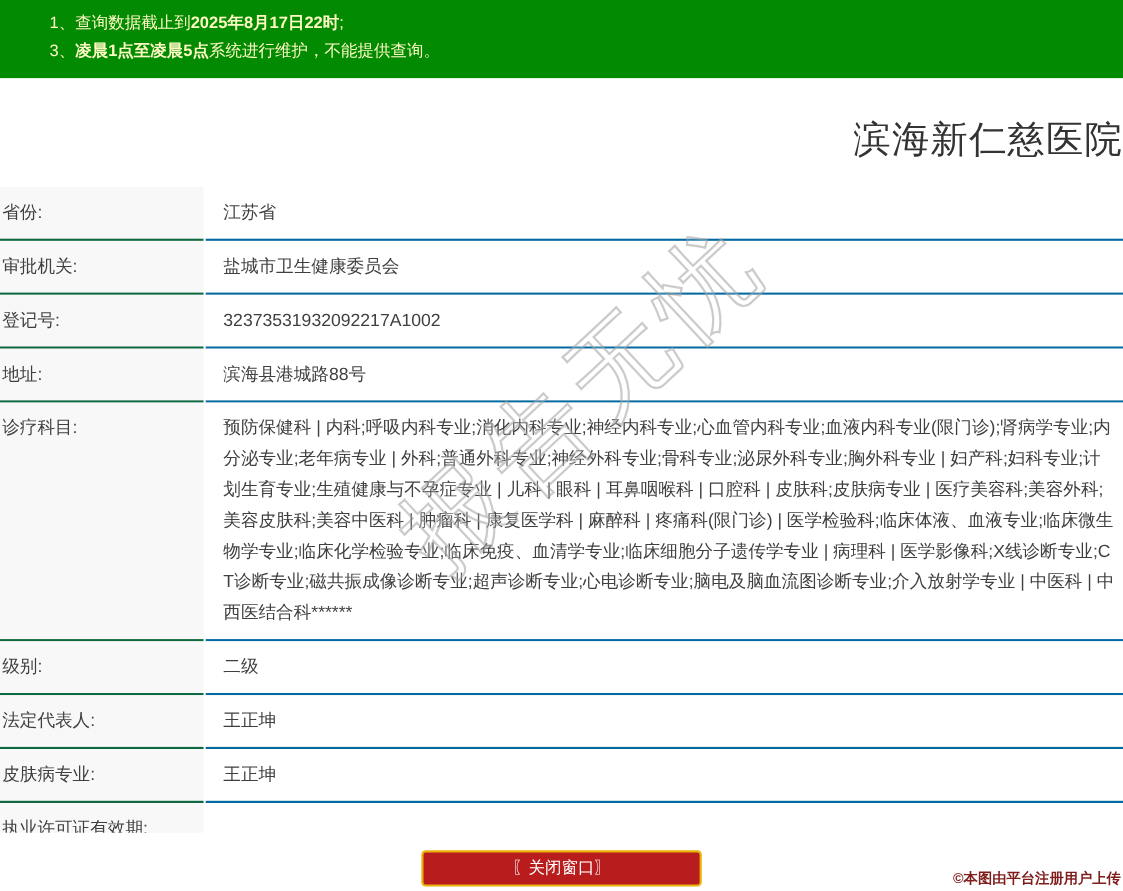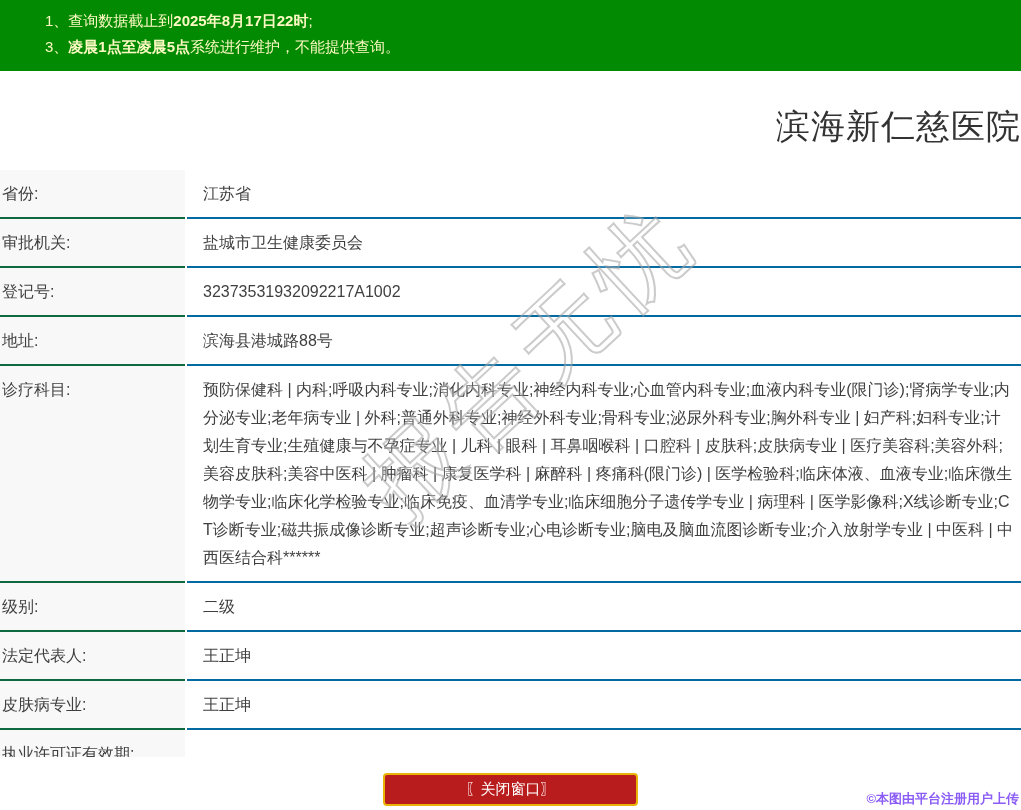--- a/index.html
+++ b/index.html
@@ -65,21 +65,21 @@
     display:block;margin:16px auto 0 auto;
     width:255px;height:33px;
     background:#b91c1c;color:#ffffff;
     border:2px solid #eab308;border-radius:4px;
     font-size:15px;cursor:pointer;
     font-family:"Liberation Sans","DejaVu Sans",sans-serif;
   }
   
   .credit{
     position:absolute;right:2px;bottom:2px;z-index:11;
-    font-size:13px;font-weight:bold;color:#8b5cf6;
+    font-size:13px;font-weight:bold;color:#7f1d1d;
     text-shadow:-1px -1px 0 #fff,1px -1px 0 #fff,-1px 1px 0 #fff,1px 1px 0 #fff,0 1px 0 #fff,0 -1px 0 #fff,1px 0 0 #fff,-1px 0 0 #fff;
   }
 </style>
 </head>
 <body>
 
 <div class="notice-bar">
   <div class="notice-line"><span>1、</span><span>查询数据截止到</span><b>2025年8月17日22时</b><span>;</span></div>
   <div class="notice-line"><span>3、</span><span></span><b>凌晨1点至凌晨5点</b><span>系统进行维护，不能提供查询。</span></div>
 </div>

